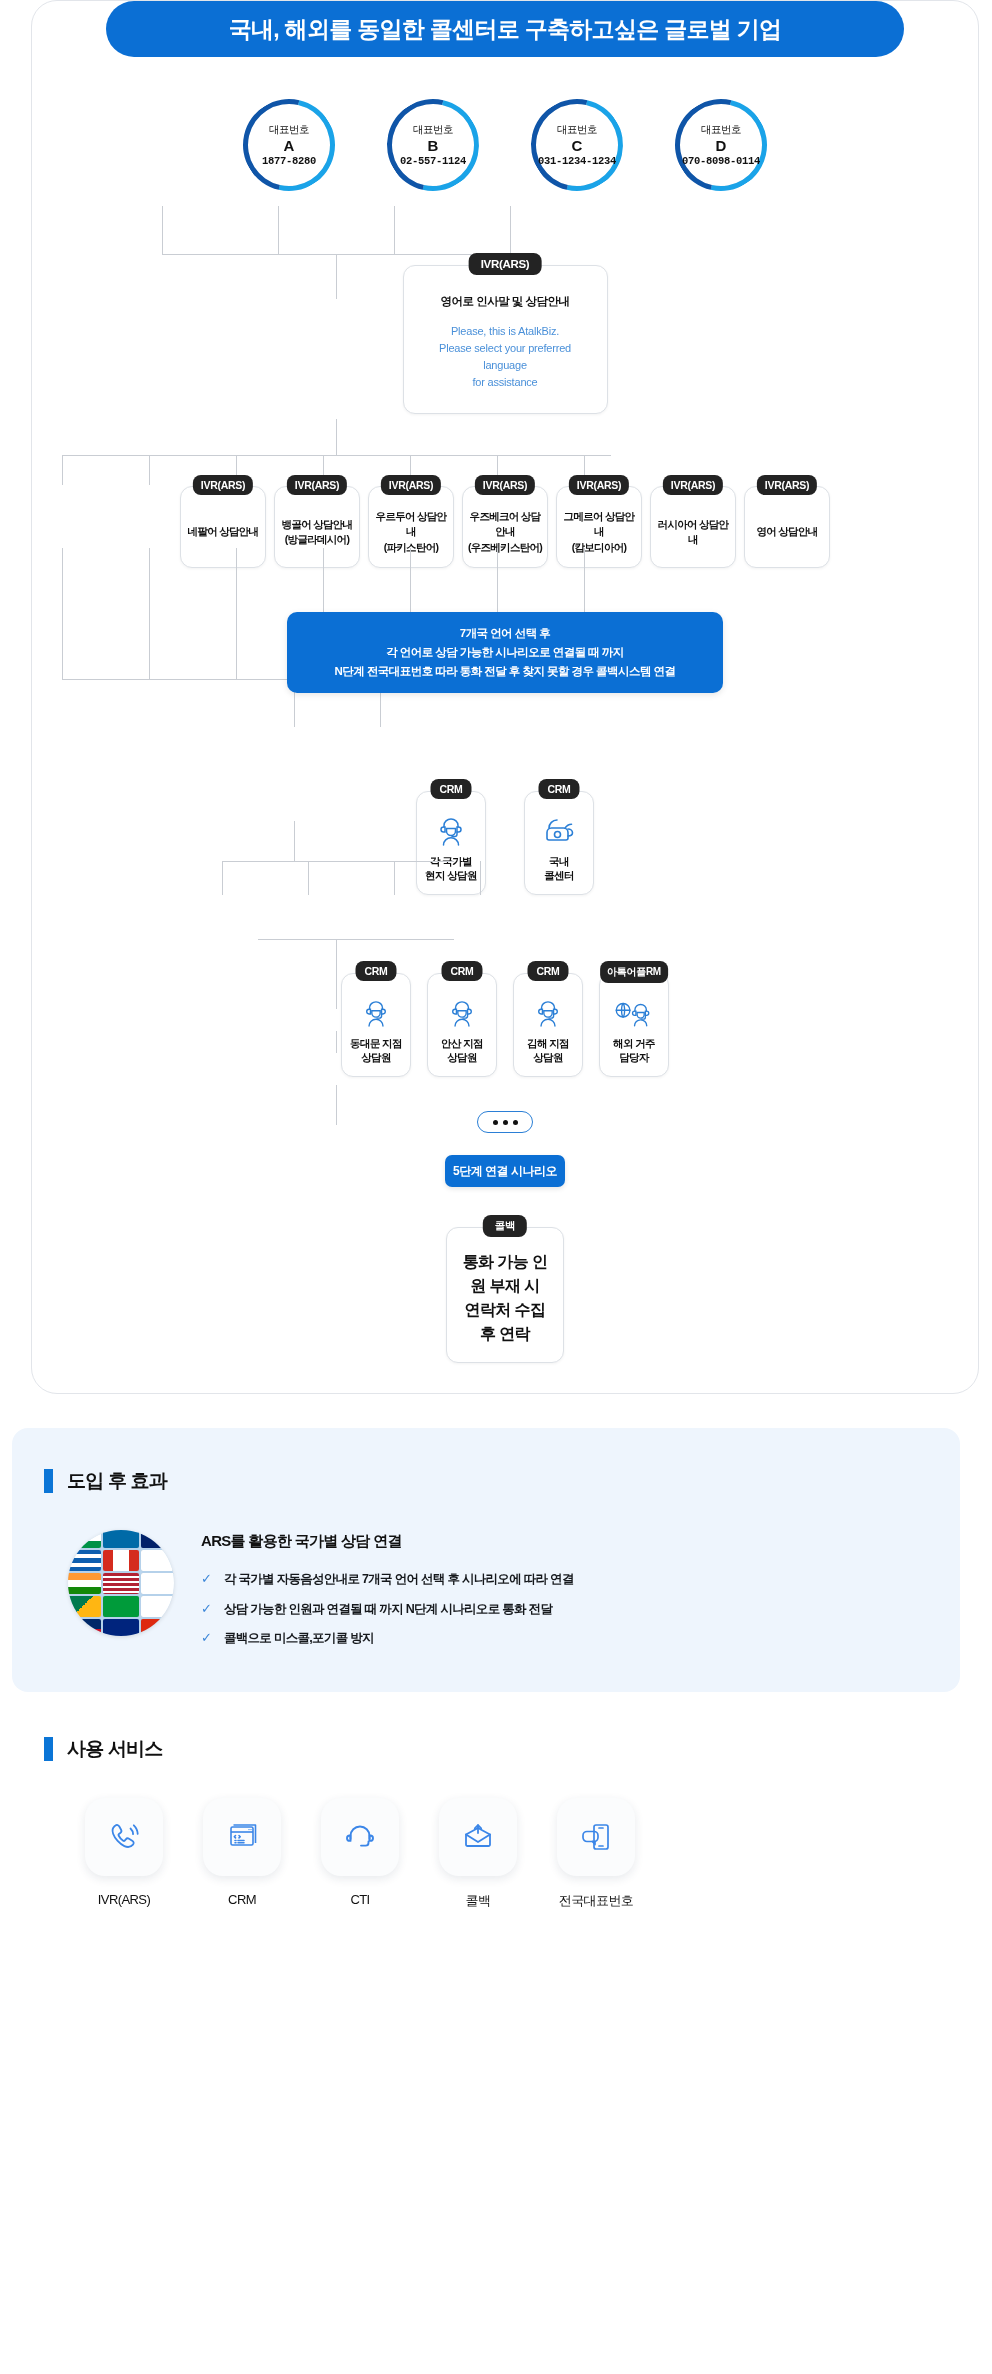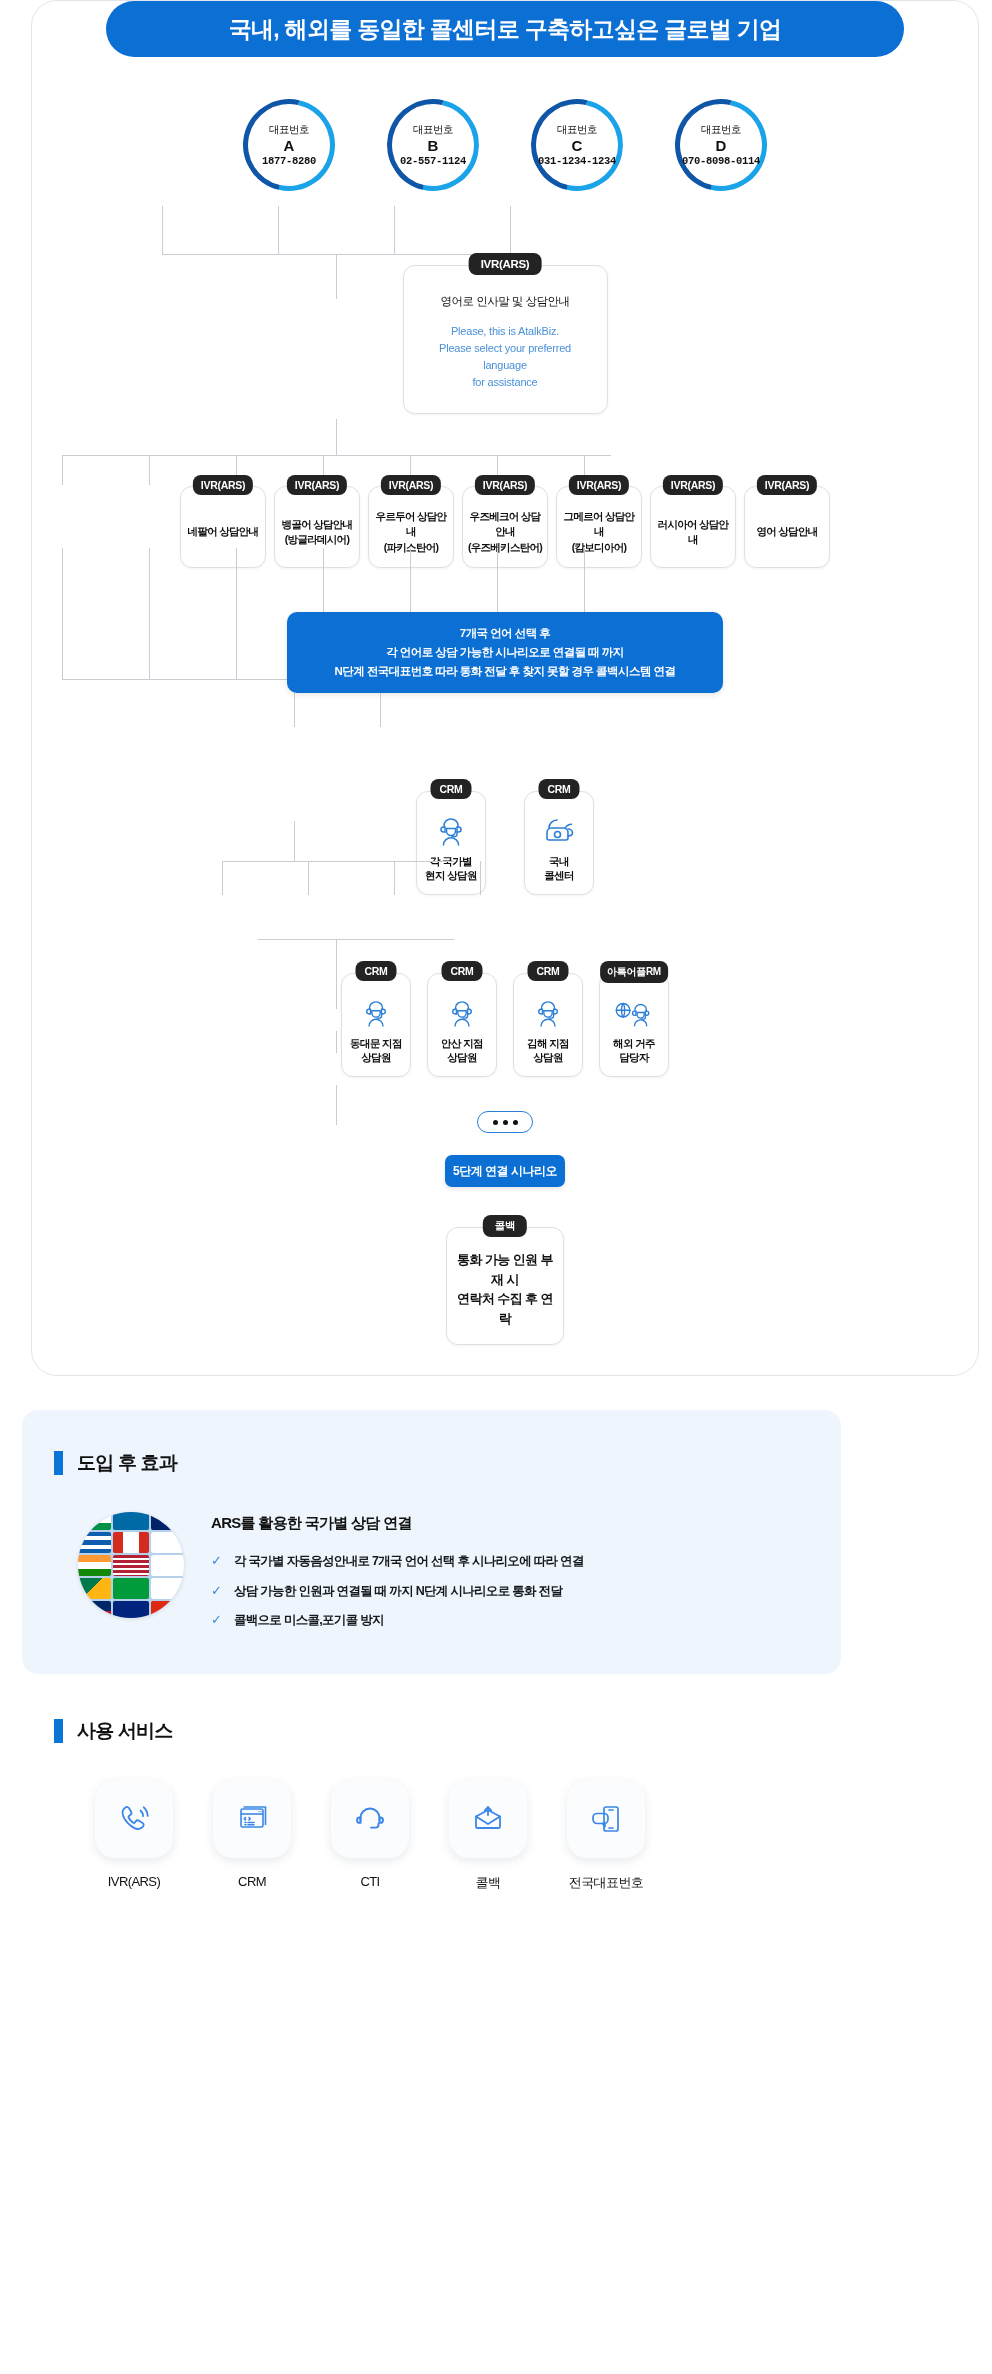--- a/index.html
+++ b/index.html
@@ -110,21 +110,21 @@
     font-size: 11.5px;
     font-weight: bold;
     letter-spacing: -0.3px;
     white-space: nowrap;
     z-index: 4;
   }
 
   
   .ivr-wrap { position: relative; display: flex; justify-content: center; margin-top: 78px; }
   .ivr-main { width: 205px; padding: 28px 14px 22px; text-align: center; }
-  .ivr-main .ko { font-size: 11.5px; font-weight: normal; color: #111; letter-spacing: -0.5px; }
+  .ivr-main .ko { font-size: 11.5px; font-weight: bold; color: #111; letter-spacing: -0.5px; }
   .ivr-main .en { margin-top: 14px; font-size: 11px; color: #4a90d9; line-height: 1.55; letter-spacing: -0.2px;}
 
   
   .lang-row {
     position: relative;
     display: flex;
     justify-content: center;
     gap: 8px;
     margin-top: 72px;
     padding: 0 14px;
@@ -197,28 +197,28 @@
     border-radius: 7px;
     display: flex; align-items: center; justify-content: center;
     color: #fff; font-size: 12px; font-weight: bold; letter-spacing: -0.5px;
     box-shadow: 0 2px 5px rgba(0,0,0,.10);
     z-index: 3;
   }
 
   
   .callback-wrap { position: relative; display: flex; justify-content: center; margin-top: 40px; }
   .callback-box { width: 118px; padding: 22px 8px 16px; text-align: center; }
-  .callback-box .cbt { font-size: 13px; font-weight: bold; color: #111; line-height: 1.5; letter-spacing: -0.6px; }
+  .callback-box .cbt { font-size: 16px; font-weight: bold; color: #111; line-height: 1.5; letter-spacing: -0.6px; }
   .callback-box .tag { font-size: 10.5px; padding: 4px 12px; }
 
   
   .sec {
     position: relative;
-    margin: 0 22px;
-    width: 819px;
+    margin: 0 12px;
+    width: 948px;
     border-radius: 16px;
   }
   .sec.effects { background: #eef5fd; margin-top: 34px; padding: 40px 0 46px; }
   .sec.services { background: #fff; margin-top: 8px; padding: 36px 0 46px; }
 
   .sec-head { display: flex; align-items: center; gap: 14px; padding-left: 32px; }
   .sec-head .bar { width: 9px; height: 24px; background: #0b75d6; display: block; }
   .sec-head .st { font-size: 19px; font-weight: bold; color: #111; letter-spacing: -0.8px; }
 
   .effect-body { display: flex; align-items: flex-start; gap: 27px; padding: 36px 0 0 56px; }

